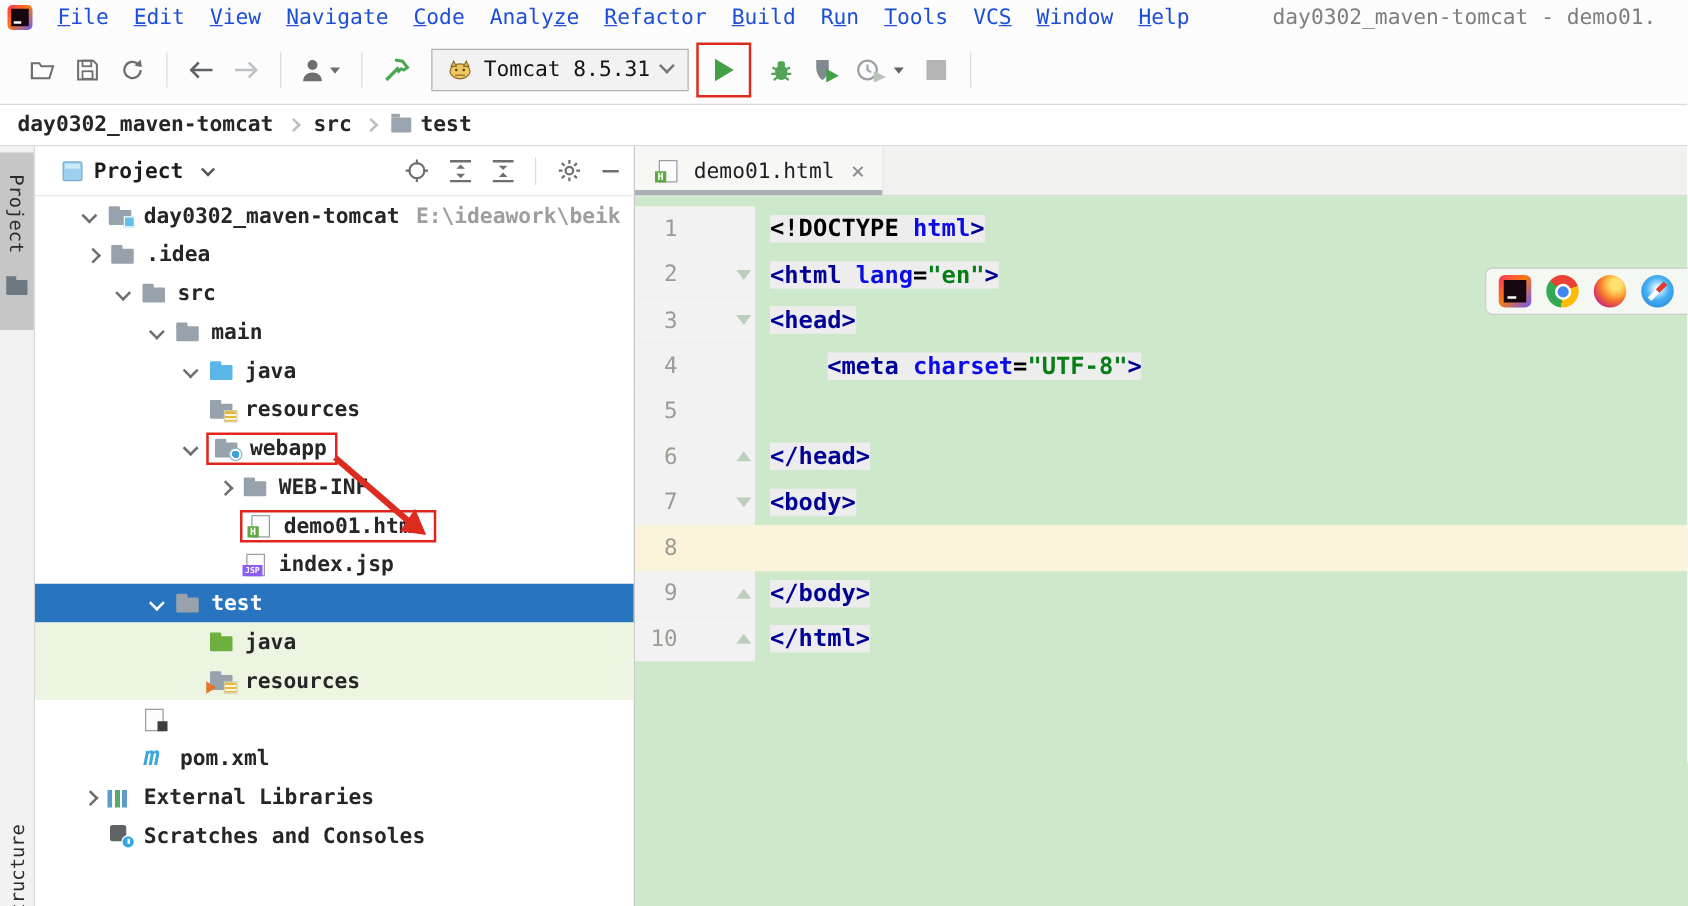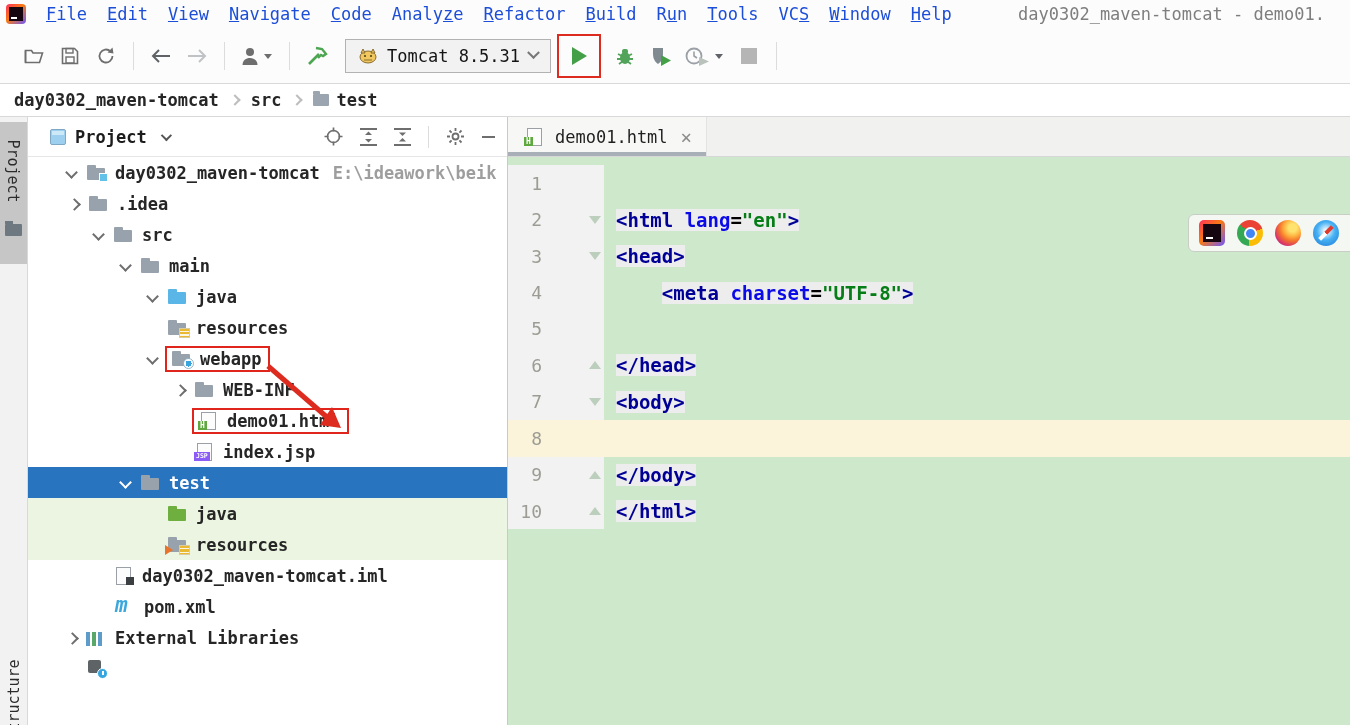--- a/index.html
+++ b/index.html
@@ -414,39 +414,39 @@
           <span class="bdg bdg-bars"></span>
           <span class="bdg bdg-tri"></span>
         </span>
         <span class="tlabel">resources</span>
       </div>
       <div class="trow" style="padding-left: 61px;">
         <span class="chv"></span>
         <span class="ti file-iml pg">
           <span class="bdg bdg-file-iml"></span>
         </span>
-        <span class="tlabel">day0302_maven-tomcat.iml</span>
       </div>
       <div class="trow" style="padding-left: 61px;">
         <span class="chv"></span>
         <span class="ti file-pom">
           <span class="bdg bdg-file-pom">m</span>
         </span>
         <span class="tlabel">pom.xml</span>
       </div>
       <div class="trow" style="padding-left: 34px;">
         <span class="chv right"></span>
         <span class="ti extlib"></span>
         <span class="tlabel">External Libraries</span>
       </div>
       <div class="trow" style="padding-left: 34px;">
         <span class="chv"></span>
         <span class="ti scratch">
           <span class="bdg bdg-clock"></span>
         </span>
+        <span class="tlabel">Scratches and Consoles</span>
       </div>
     </div>
 </div>
 
 <svg id="ann-arrow" width="120" height="86">
   <line x1="28" y1="8" x2="88" y2="60" stroke="#DD2B20" stroke-width="5"></line>
   <polygon points="101,70 80,67 92,49" fill="#DD2B20"></polygon>
 </svg>
 
 <div id="editor">
@@ -457,20 +457,21 @@
       </span>
       <span>demo01.html</span>
       <span class="tclose">×</span>
     </div>
   </div>
   <div id="codearea">
       <div class="cl">
         <span class="gut">
           <span class="lnum">1</span>
         </span>
+        <span class="ctext"><span class="toks"><span class="tk-d">&lt;!DOCTYPE </span><span class="tk-a">html</span><span class="tk-t">&gt;</span></span></span>
       </div>
       <div class="cl">
         <span class="gut">
           <span class="lnum">2</span>
           <span class="fold down"></span>
         </span>
         <span class="ctext"><span class="toks"><span class="tk-t">&lt;html </span><span class="tk-a">lang</span><span class="tk-d">=</span><span class="tk-s">"en"</span><span class="tk-t">&gt;</span></span></span>
       </div>
       <div class="cl">
         <span class="gut">

